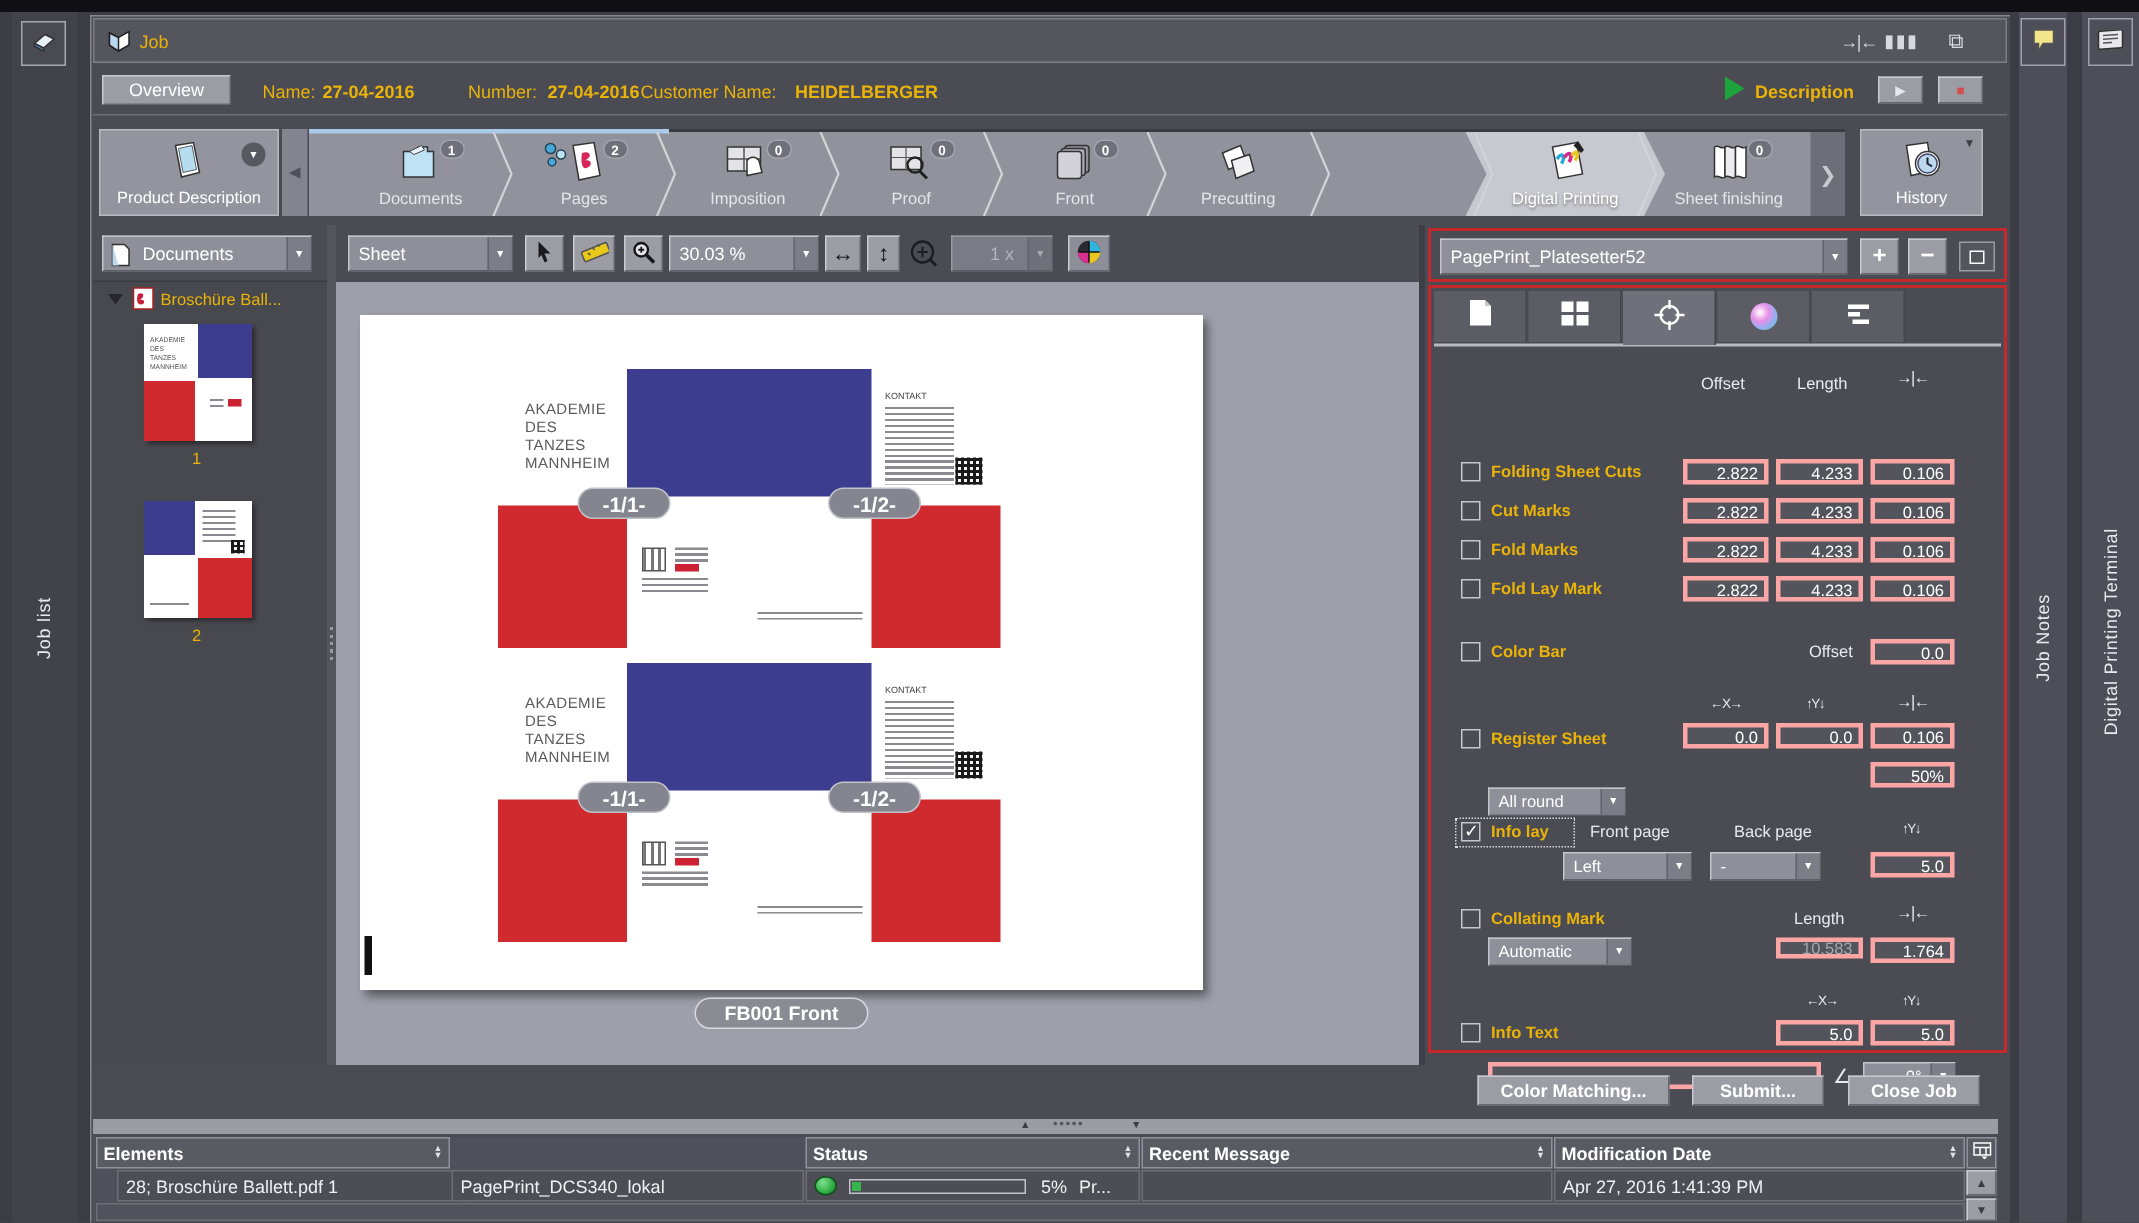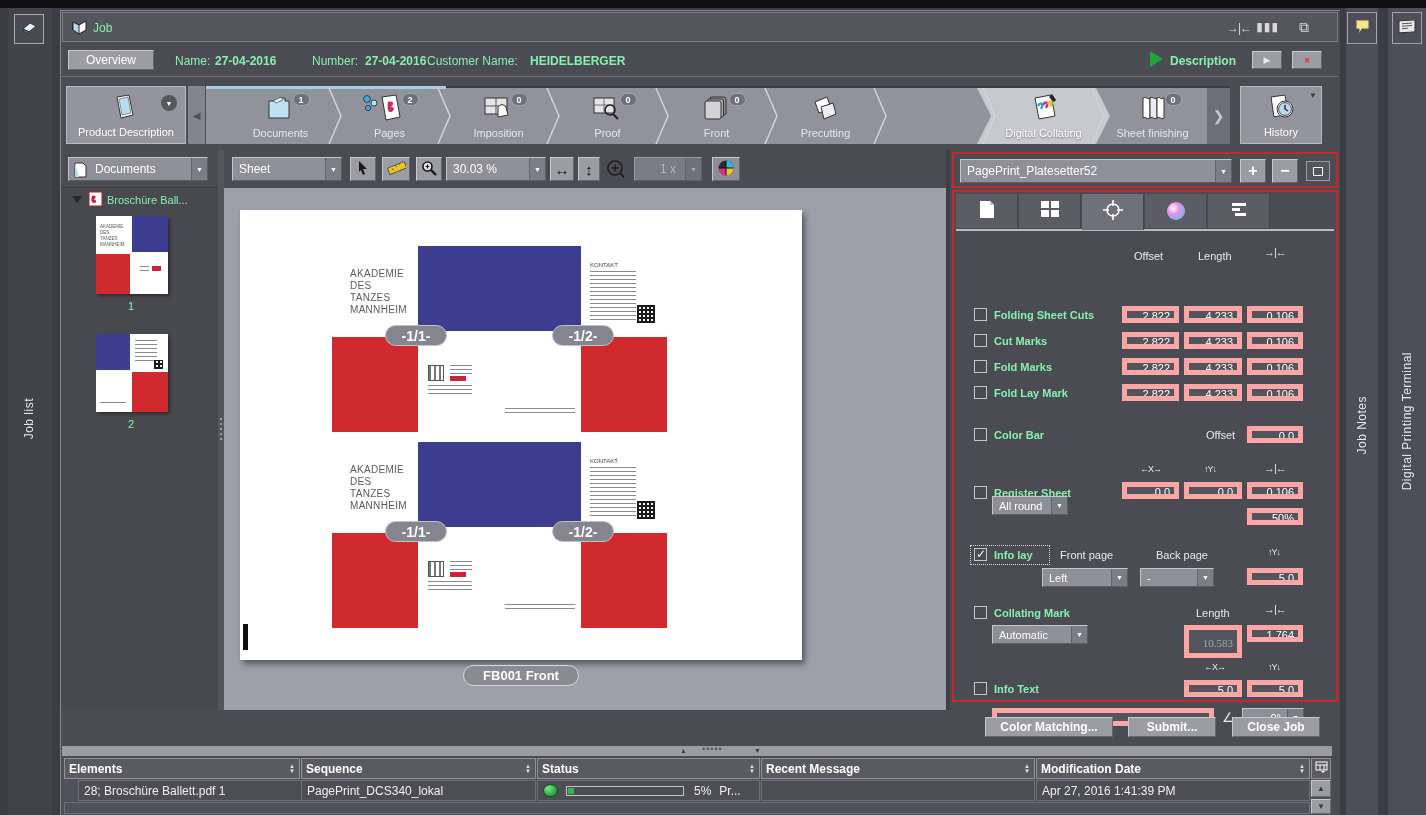--- a/index.html
+++ b/index.html
@@ -1,32 +1,32 @@
 <!DOCTYPE html>
 <html><head>
 <meta charset="utf-8">
 <style>
   * { margin:0; padding:0; box-sizing:border-box; }
   html,body { width:1426px; height:815px; overflow:hidden; background:#3c3c44;
     font-family:"Liberation Sans","DejaVu Sans",sans-serif; color:#fff; }
   .abs { position:absolute; }
-  .txt { font-size:11px; color:#86efac; }
+  .txt { font-size:11px; color:#eab308; }
   .bold { font-weight:bold; }
   .vtext { writing-mode:vertical-rl; transform:rotate(180deg); font-size:12px; color:#e8e8ee; letter-spacing:.5px; }
 
   
   .btn { background:#9c9ca4; border:1px solid; border-color:#c9c9d1 #66666e #66666e #c9c9d1;
          color:#fff; font-size:12px; display:flex; align-items:center; justify-content:center; }
   .dd { background:#8f8f99; border:1px solid; border-color:#c4c4cc #5e5e66 #5e5e66 #c4c4cc;
         color:#fff; font-size:11px; display:flex; align-items:center; padding-left:6px; position:absolute; }
   .dd .arr { position:absolute; right:0; top:0; bottom:0; width:16px; background:#7d7d87;
         border-left:1px solid #64646e; display:flex; align-items:center; justify-content:center;
         color:#fff; font-size:7px; }
   .dd.dis { background:#7b7b85; color:#b4b4bc; border-color:#9a9aa2 #5e5e66 #5e5e66 #9a9aa2; }
-  .fld { position:absolute; background:#54545c; border:5px solid #fca5a5; color:#fff;
+  .fld { position:absolute; background:#54545c; border:3px solid #fca5a5; color:#fff;
          font-size:11px; text-align:right; padding:2px 4px 0; }
   .fld.dis { color:#a4a4ac; }
   .cb { position:absolute; width:13px; height:13px; border:1px solid #c6c6ce; background:#4b4b53; }
   .cb.checked::after { content:"✓"; position:absolute; left:1px; top:-2px; font-size:12px; color:#fff; }
   .collbl { position:absolute; font-size:11px; color:#e8e8ee; }
   .mini-ic { position:absolute; font-size:9px; color:#e8e8ee; letter-spacing:-1px; white-space:nowrap; }
 
   
   .stepbar { position:absolute; left:206px; top:86px; width:1024px; height:58px; background:#92929c; border-top:2px solid #3a3a42; }
   .step { position:absolute; top:0; height:56px; width:109px; }
@@ -185,21 +185,21 @@
   </div>
   <div class="step sel" style="left:783px;">
     <span class="abs" style="left:38px;top:4px;"><svg width="32" height="30" viewBox="0 0 32 30">
           <path d="M8 6 L24 3 L28 24 L12 27 Z" fill="#fff" stroke="#333"></path>
           <path d="M11 14 C14 9 17 12 14 17" stroke="#28a8d8" stroke-width="2.4" fill="none"></path>
           <path d="M16 13 C19 8 22 11 19 16" stroke="#d82888" stroke-width="2.4" fill="none"></path>
           <path d="M21 12 C24 7 26 10 23 15" stroke="#e8c820" stroke-width="2.4" fill="none"></path>
           <path d="M25 2 L29 8 L27 10 L22 5 Z" fill="#222"></path>
         </svg></span>
 
-    <span class="lbl">Digital Collating</span>
+    <span class="lbl">Digital Printing</span>
   </div>
   <div class="step" style="left:892px;">
     <span class="abs" style="left:40px;top:6px;"><svg width="28" height="28" viewBox="0 0 28 28">
           <path d="M5 4 C8 2 9 6 12 4 L12 24 C9 26 8 22 5 24 Z" fill="#fff" stroke="#333"></path>
           <path d="M12 4 C15 2 16 6 19 4 L19 24 C16 26 15 22 12 24 Z" fill="#ececf0" stroke="#333"></path>
           <path d="M19 4 C22 2 23 6 26 4 L26 24 C23 26 22 22 19 24 Z" fill="#fff" stroke="#333"></path>
         </svg></span>
     <span class="badge">0</span>
     <span class="lbl">Sheet finishing</span>
   </div>
@@ -495,21 +495,21 @@
     <input class="fld" style="left: 293px; top: 234px; width: 56px; height: 17px;" value="0.0">
 
     <span class="mini-ic" style="left:186px;top:272px;">←X→</span>
     <span class="mini-ic" style="left:250px;top:272px;">↑Y↓</span>
     <span class="mini-ic" style="left:310px;top:270px;font-size:11px;">→|←</span>
     <span class="cb" style="left:20px;top:294px;"></span>
     <span class="abs txt bold" style="left:40px;top:295px;">Register Sheet</span>
     <input class="fld" style="left: 168px; top: 290px; width: 57px; height: 17px;" value="0.0">
     <input class="fld" style="left: 230px; top: 290px; width: 58px; height: 17px;" value="0.0">
     <input class="fld" style="left: 293px; top: 290px; width: 56px; height: 17px;" value="0.106">
-    <div class="dd" style="left:38px;top:304px;width:76px;height:19px;">
+    <div class="dd" style="left:38px;top:333px;width:92px;height:19px;">
       <span>All round</span>
       <span class="arr">▼</span>
     </div>
     <input class="fld" style="left: 293px; top: 316px; width: 56px; height: 17px;" value="50%">
 
     <span class="abs" style="left:16px;top:353px;width:80px;height:20px;border:1px dotted #d8d8de;"></span>
     <span class="cb checked" style="left:20px;top:356px;"></span>
     <span class="abs txt bold" style="left:40px;top:357px;">Info lay</span>
     <span class="collbl" style="left:106px;top:357px;">Front page</span>
     <span class="collbl" style="left:202px;top:357px;">Back page</span>
@@ -525,21 +525,21 @@
     <input class="fld" style="left: 293px; top: 376px; width: 56px; height: 17px;" value="5.0">
 
     <span class="cb" style="left:20px;top:414px;"></span>
     <span class="abs txt bold" style="left:40px;top:415px;">Collating Mark</span>
     <span class="colllbl collbl" style="left:242px;top:415px;">Length</span>
     <span class="mini-ic" style="left:310px;top:411px;font-size:11px;">→|←</span>
     <div class="dd" style="left:38px;top:433px;width:96px;height:19px;">
       <span>Automatic</span>
       <span class="arr">▼</span>
     </div>
-    <input class="fld dis" style="left: 230px; top: 433px; width: 58px; height: 33px; font-family: Liberation Serif, serif;" value="10.583">
+    <input class="fld dis" style="left: 230px; top: 433px; width: 58px; height: 14px;" value="10.583">
     <input class="fld" style="left: 293px; top: 433px; width: 56px; height: 17px;" value="1.764">
 
     <span class="mini-ic" style="left:250px;top:470px;">←X→</span>
     <span class="mini-ic" style="left:314px;top:470px;">↑Y↓</span>
     <span class="cb" style="left:20px;top:490px;"></span>
     <span class="abs txt bold" style="left:40px;top:491px;">Info Text</span>
     <input class="fld" style="left: 230px; top: 488px; width: 58px; height: 17px;" value="5.0">
     <input class="fld" style="left: 293px; top: 488px; width: 56px; height: 17px;" value="5.0">
     <input class="fld" style="left: 38px; top: 516px; width: 222px; height: 18px; text-align: left;" value="">
     <span class="abs" style="left:268px;top:518px;font-size:13px;color:#e8e8ee;">∠</span>
@@ -559,24 +559,20 @@
   <span class="abs" style="left:640px;top:-2px;font-size:9px;color:#55555d;letter-spacing:1px;">•••••</span>
   <span class="abs" style="left:692px;top:1px;font-size:7px;color:#3c3c42;">▼</span>
 </div>
 
 <div class="abs" style="left:62px;top:758px;width:1270px;height:57px;background:#50505a;">
 
   <div class="th" style="left:2px;top:0;width:236px;">
       <span>Elements</span>
       <span class="sort">▲<br>▼</span>
     </div>
-  <div class="th" style="left:239px;top:0;width:235px;">
-      <span>Sequence</span>
-      <span class="sort">▲<br>▼</span>
-    </div>
   <div class="th" style="left:699px;top:0;width:274px;">
       <span>Recent Message</span>
       <span class="sort">▲<br>▼</span>
     </div>
   <div class="th" style="left:475px;top:0;width:223px;">
       <span>Status</span>
       <span class="sort">▲<br>▼</span>
     </div>
   <div class="th" style="left:974px;top:0;width:274px;">
       <span>Modification Date</span>

